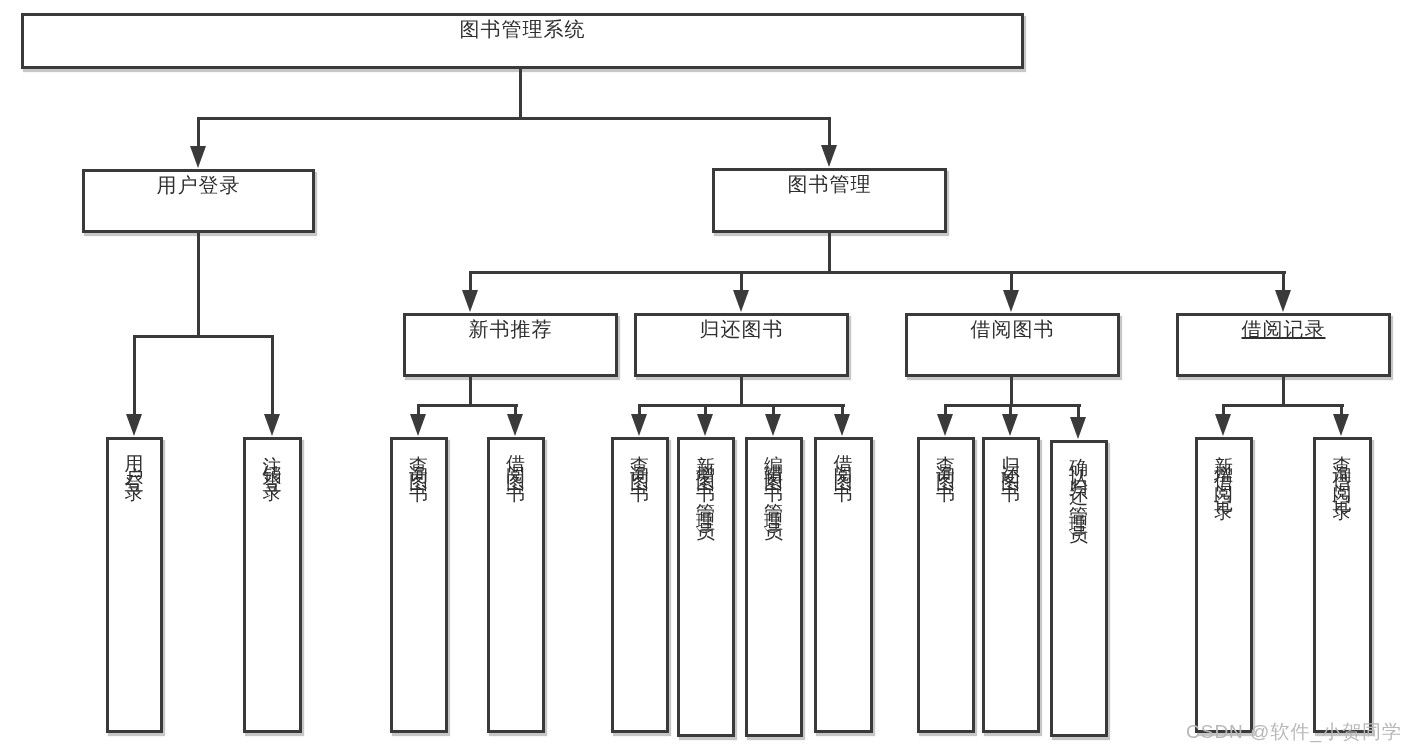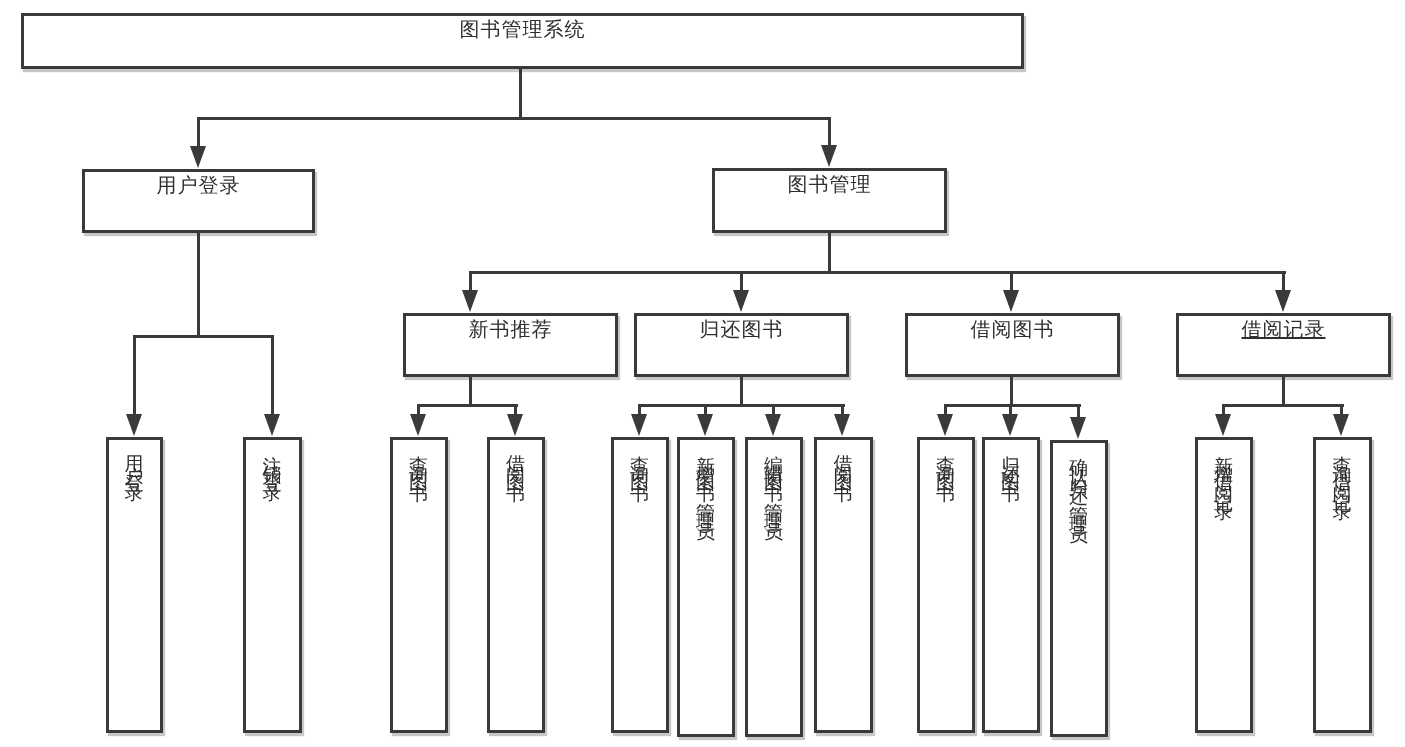--- a/index.html
+++ b/index.html
@@ -164,14 +164,15 @@
   <div class="vline" style="left:1077px;top:404px;width:3px;height:13px;"></div>
   <div class="arrow" style="left:1070px;top:417px;"></div>
 
   <div class="vline" style="left:1282px;top:375px;width:3px;height:31px;"></div>
   <div class="hline" style="left:1222px;top:404px;width:122px;height:3px;"></div>
   <div class="vline" style="left:1222px;top:404px;width:3px;height:13px;"></div>
   <div class="arrow" style="left:1215px;top:414px;"></div>
   <div class="vline" style="left:1340px;top:404px;width:3px;height:13px;"></div>
   <div class="arrow" style="left:1333px;top:414px;"></div>
 
+  <div class="watermark">CSDN @软件_小贺同学</div>
 
 </div>
 
 </body></html>

